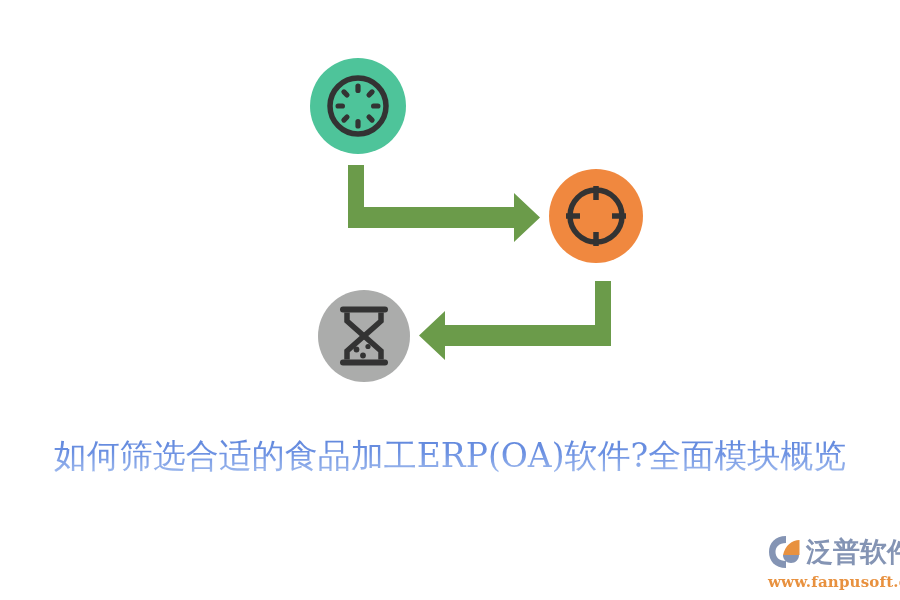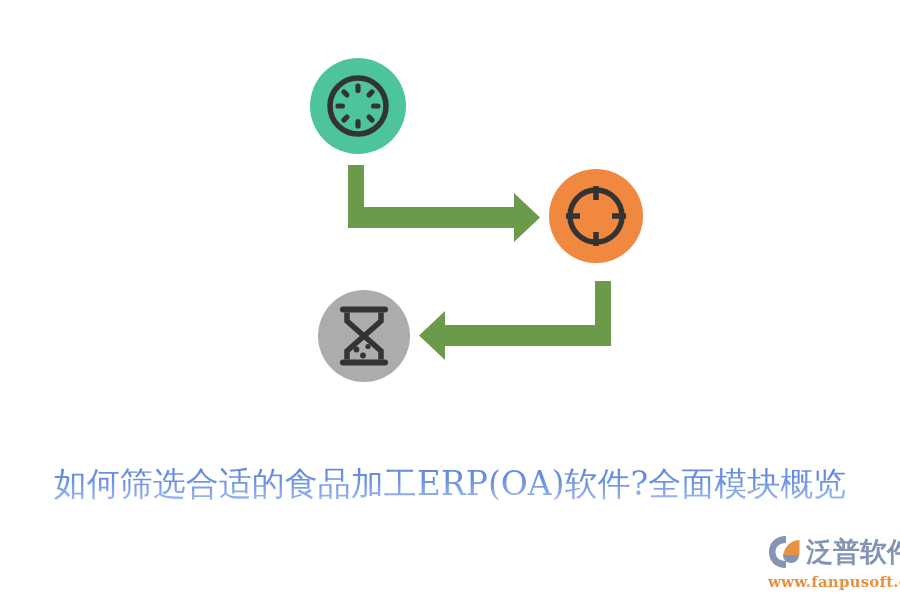--- a/index.html
+++ b/index.html
@@ -75,21 +75,20 @@
     font-family: "DejaVu Serif", "Liberation Serif", serif;
     font-size: 33px;
     font-weight: 400;
     line-height: 44px;
     letter-spacing: 0px;
     white-space: nowrap;
     background: linear-gradient(to bottom, #5f86da 0%, #6b90e2 40%, #a9c2ef 100%);
     -webkit-background-clip: text;
     background-clip: text;
     color: transparent;
-    margin-top: 28px;
     -webkit-text-fill-color: transparent;
   }
 
   
   #brand-logo {
     position: absolute;
     left: 768px;
     top: 532px;
     width: 126px;
     height: 62px;

